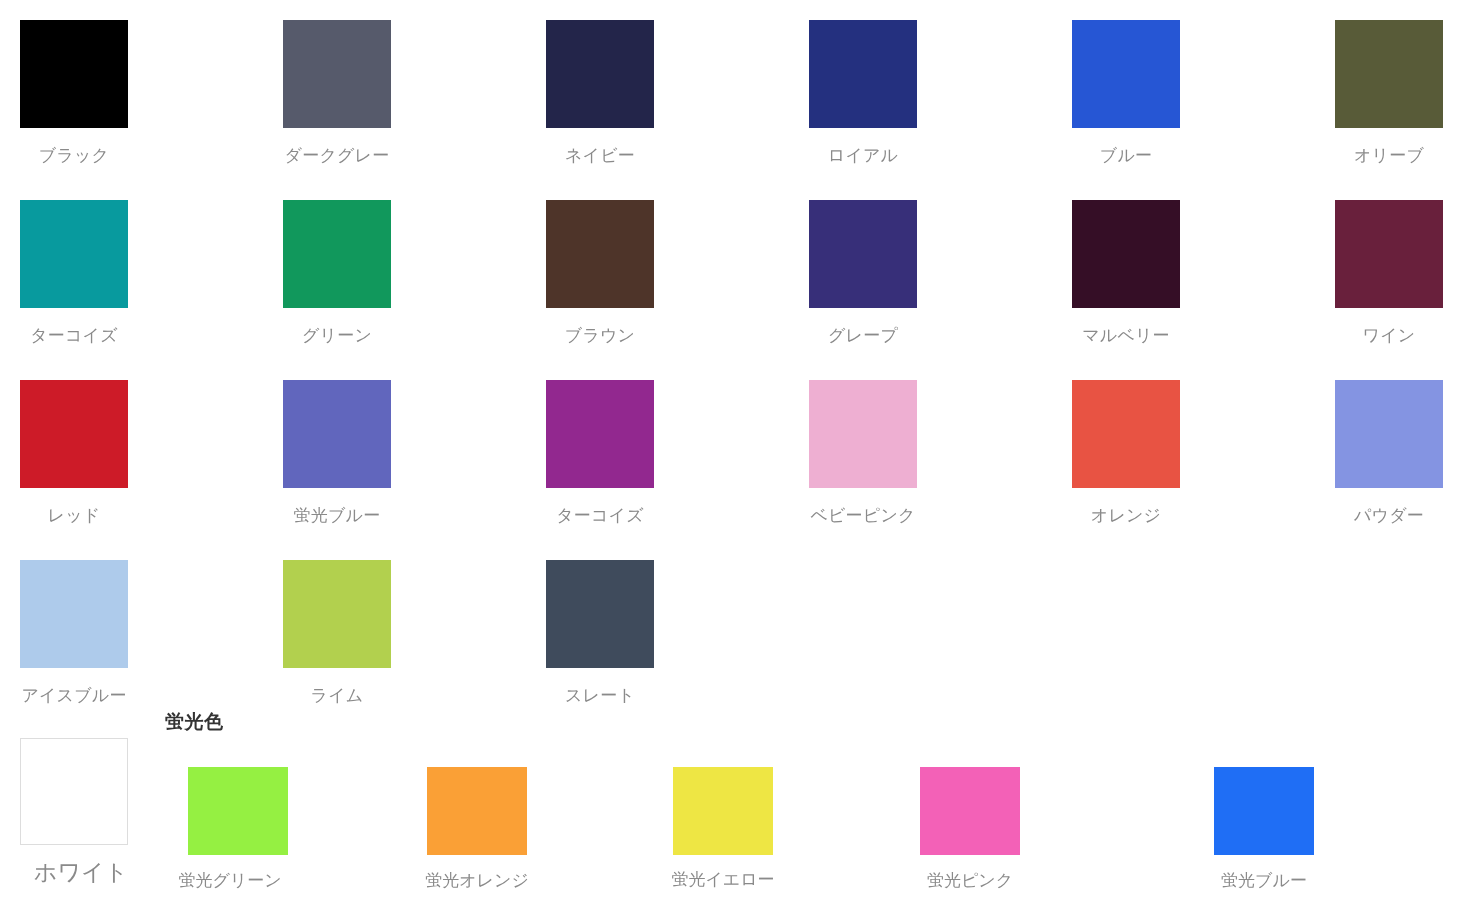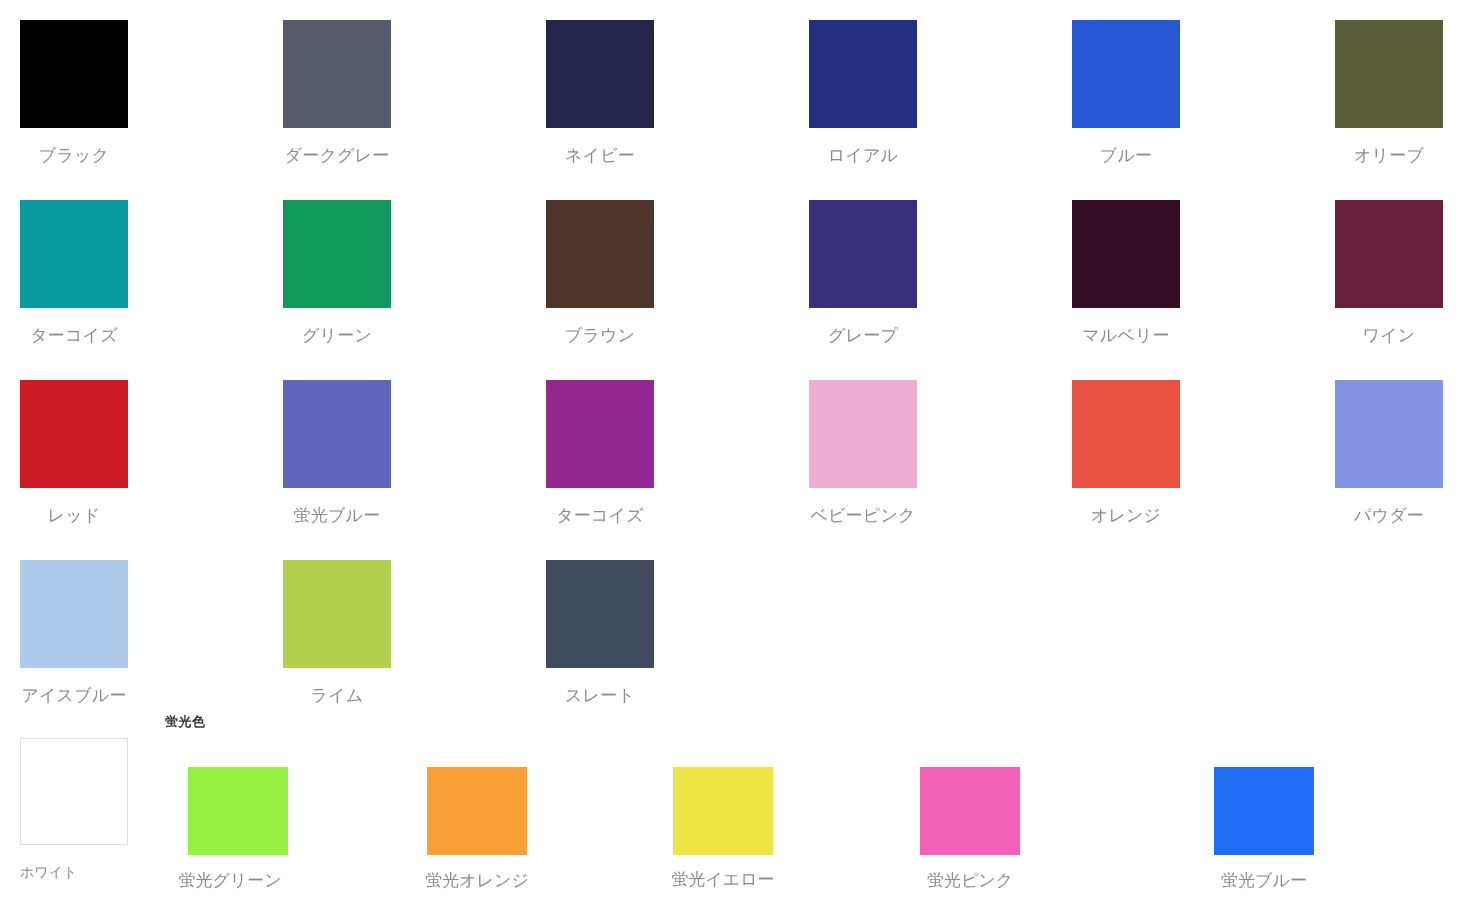--- a/index.html
+++ b/index.html
@@ -61,21 +61,21 @@
     color: #8a8a8a;
     white-space: nowrap;
     letter-spacing: 0.2px;
   }
 
   
   .fluo-heading {
     position: absolute;
     left: 165px;
     top: 709px;
-    font-size: 13px;
+    font-size: 19px;
     line-height: 26px;
     font-weight: bold;
     color: #333333;
     letter-spacing: 0.5px;
   }
 
   .fluo-row {
     position: absolute;
     left: 0;
     top: 720px;
@@ -124,22 +124,22 @@
     height: 107px;
     box-sizing: border-box;
     background: #ffffff;
     border: 1px solid #dddddd;
   }
   .white-label {
     position: absolute;
     left: 0;
     top: 123px;
     width: 108px;
-    text-align: left;
-    font-size: 14px;
+    text-align: right;
+    font-size: 23px;
     line-height: 22px;
     color: #8a8a8a;
     white-space: nowrap;
   }
 </style>
 </head>
 <body style="background: rgb(255, 255, 255);">
 
 <div id="palette-root">
 

